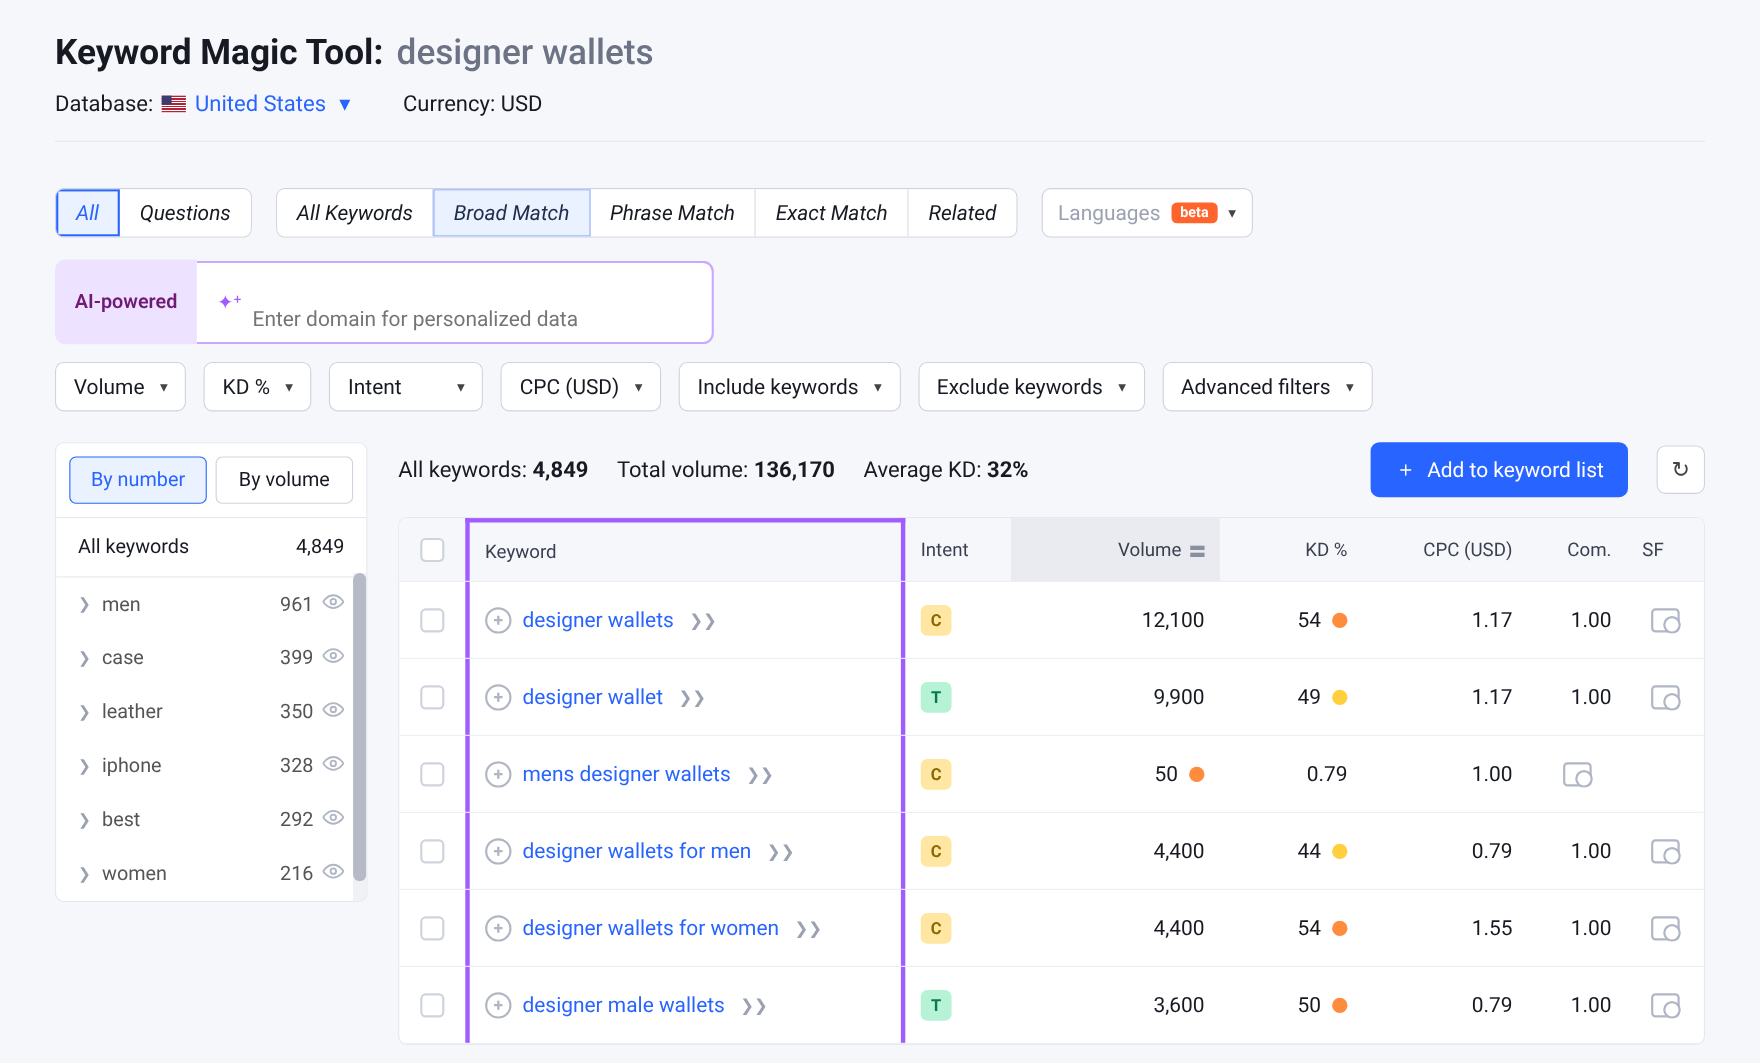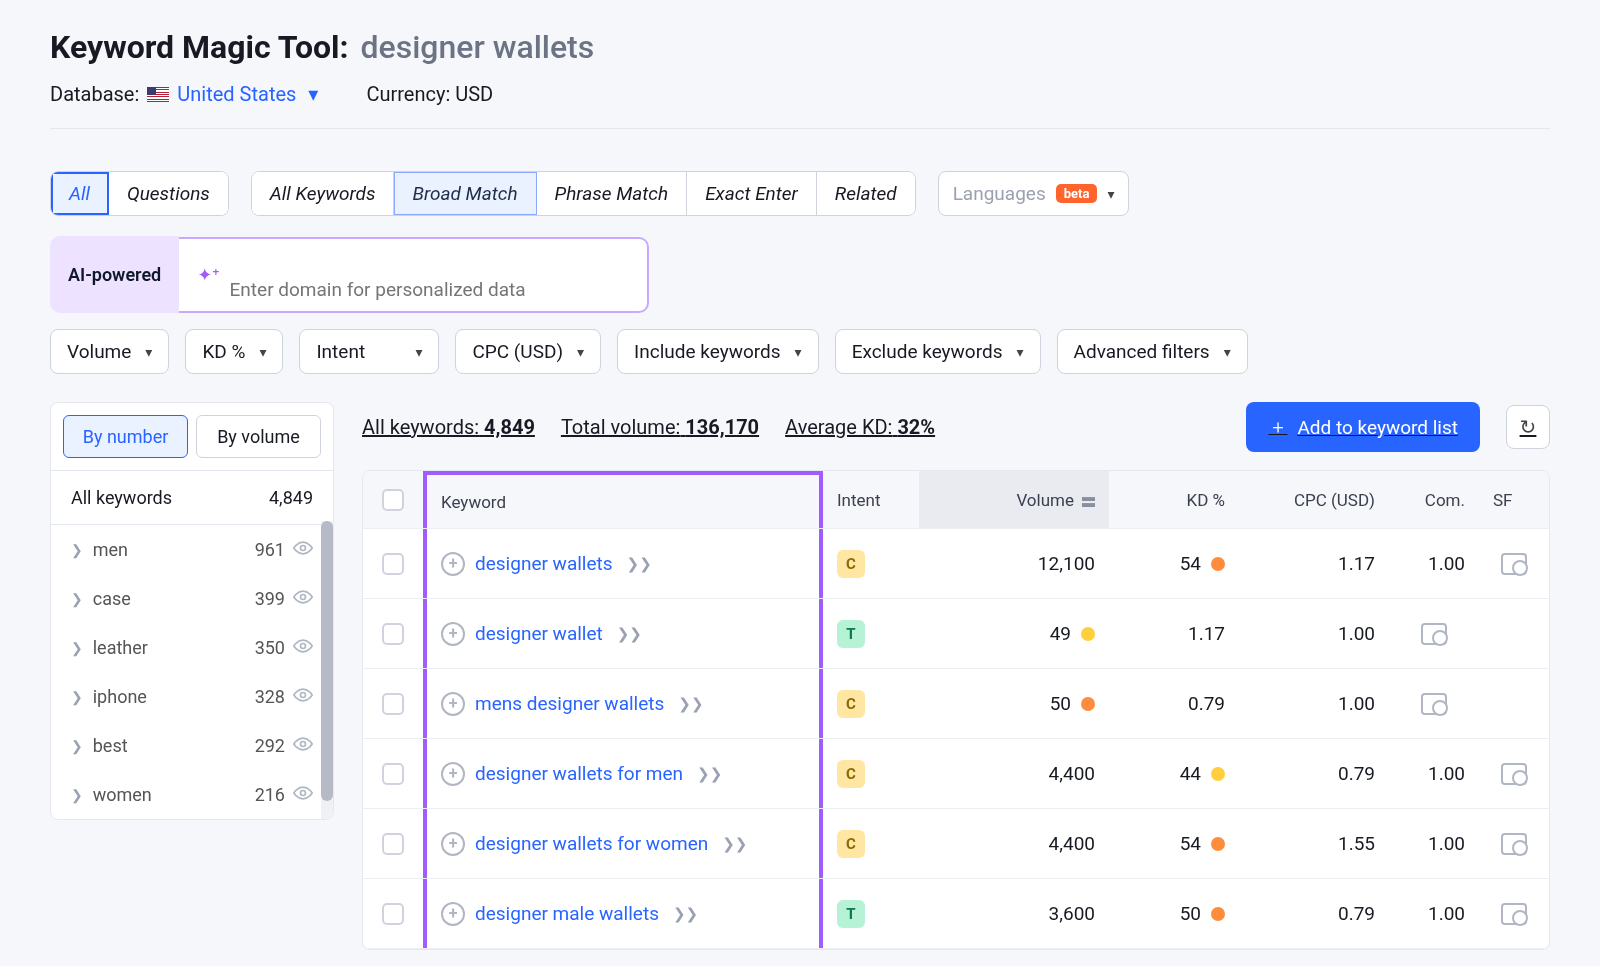--- a/index.html
+++ b/index.html
@@ -19,21 +19,21 @@
 .seggroup { display: inline-flex; border: 1px solid #cfd3de; border-radius: 8px; overflow: hidden; background: white; margin-right: 18px; margin-bottom: 12px; vertical-align: top; font-style: italic; }
 .seg { padding: 10px 18px; font-size: 19px; border-right: 1px solid #cfd3de; cursor: pointer; background: white; }
 .seg:last-child { border-right: none; }
 .seg.active { background: #eaf1ff; color: #2864ff; outline: 2px solid #2864ff; outline-offset: -2px; }
 .seg.activesoft { background: #eaf1ff; color: #1f2d4a; outline: 1px solid #89aaff; outline-offset: -1px; }
 .langbtn { display: inline-flex; align-items: center; gap: 10px; border: 1px solid #cfd3de; border-radius: 8px; padding: 10px 14px; background: white; font-size: 19px; color: #9aa1b1; vertical-align: top; }
 .beta { background: #ff642d; color: white; font-size: 13px; padding: 2px 8px; border-radius: 5px; font-weight: 700; }
 .chevdown { font-size: 14px; color: #444; }
 
 .ai-row { display: flex; align-items: center; gap: 0; margin: 8px 0 16px; }
-.ai-pill { background: #ede2ff; color: #0f172a; padding: 28px 18px; border-radius: 10px 0 0 10px; font-size: 18px; font-weight: 600; }
+.ai-pill { background: #ede2ff; color: #701a75; padding: 28px 18px; border-radius: 10px 0 0 10px; font-size: 18px; font-weight: 600; }
 .ai-input-wrap { display: flex; align-items: center; gap: 10px; border: 2px solid #c9a9ff; border-left: none; border-radius: 0 10px 10px 0; padding: 10px 18px; background: white; min-width: 470px; }
 .ai-input { border: none; outline: none; font-size: 19px; color: #4c1d95; width: 100%; background: transparent; margin-top: 29px; }
 .sparkle { color: #a15cff; font-size: 18px; }
 
 .filter-row { display: flex; gap: 16px; flex-wrap: wrap; }
 .fbtn { display: inline-flex; align-items: center; gap: 14px; border: 1px solid #cfd3de; border-radius: 8px; padding: 10px 16px; background: white; font-size: 19px; cursor: pointer; }
 
 .content { display: flex; gap: 28px; padding: 28px 50px 0; align-items: flex-start; }
 .sidebar { width: 330px; background: white; border: 1px solid #e5e8f0; border-radius: 8px; overflow: hidden; position: relative; }
 .sidetabs { display: flex; padding: 12px; gap: 8px; }
@@ -42,21 +42,21 @@
 .sideallrow { display: flex; justify-content: space-between; padding: 16px 20px; font-size: 18px; border-top: 1px solid #e5e8f0; border-bottom: 1px solid #e5e8f0; }
 .sideitem { display: flex; align-items: center; justify-content: space-between; padding: 14px 20px; font-size: 18px; }
 .sideitem .left { display: flex; align-items: center; gap: 10px; color: #555; }
 .sideitem .right { display: flex; align-items: center; gap: 8px; color: #555; }
 .chevright { color: #9aa1b1; font-size: 14px; }
 .eye { color: #b1b6c4; font-size: 18px; }
 .scrolltrack { position: absolute; right: 0; top: 118px; bottom: 0; width: 12px; background: #f0f1f5; }
 .scrollthumb { position: absolute; top: 0; left: 0; right: 0; height: 280px; background: #b6bac6; border-radius: 6px; }
 
 .main { flex: 1; }
-.summary { display: flex; align-items: center; gap: 26px; justify-content: center; margin-bottom: 18px; font-size: 20px; text-decoration: underline; }
+.summary { display: flex; align-items: center; gap: 26px; justify-content: center; margin-bottom: 18px; font-size: 20px; }
 .summary .stat b { font-weight: 700; }
 .spacer { flex: 1; }
 .addbtn { background: #2864ff; color: white; border: none; padding: 12px 22px; border-radius: 8px; font-size: 19px; display: inline-flex; align-items: center; gap: 10px; cursor: pointer; }
 .refresh { width: 44px; height: 44px; border: 1px solid #cfd3de; border-radius: 8px; background: white; display: inline-flex; align-items: center; justify-content: center; cursor: pointer; font-size: 20px; color: #444; }
 
 .table { width: 100%; border: 1px solid #e5e8f0; border-radius: 8px; background: white; overflow: hidden; }
 .trow { display: grid; grid-template-columns: 60px 400px 96px 190px 130px 150px 90px 70px; align-items: center; border-bottom: 1px solid #eceef4; min-height: 70px; }
 .thead { background: #f6f7fb; font-size: 17px; color: #3b4050; min-height: 58px; }
 .thead .cell.sorted { background: #e9ebf1; }
 .cell { padding: 0 14px; display: flex; align-items: center; height: 100%; }
@@ -104,21 +104,21 @@
 
 <div class="filters">
   <div class="seggroup">
     <div class="seg active">All</div>
     <div class="seg">Questions</div>
   </div>
   <div class="seggroup">
     <div class="seg">All Keywords</div>
     <div class="seg activesoft">Broad Match</div>
     <div class="seg">Phrase Match</div>
-    <div class="seg">Exact Enter</div>
+    <div class="seg">Exact Match</div>
     <div class="seg">Related</div>
   </div>
   <div class="langbtn">
     <span>Languages</span>
     <span class="beta">beta</span>
     <span class="chevdown">▾</span>
   </div>
 
   <div class="ai-row">
     <div class="ai-pill">AI-powered</div>
@@ -324,20 +324,21 @@
               <div class="ck"></div>
             </div>
     <div class="kwcol">
       <span class="plus">+</span>
       <span class="kwlink">designer wallet</span>
       <span class="dblchev">❯❯</span>
     </div>
     <div class="cell">
               <span class="intent T">T</span>
             </div>
+    <div class="cell right">9,900</div>
     <div class="cell right">49<span class="kddot yellow"></span></div>
     <div class="cell right">1.17</div>
     <div class="cell right">1.00</div>
     <div class="cell center">
               <span class="sficon"></span>
             </div>
           </div>
           <div class="trow data">
     <div class="cell center">
               <div class="ck"></div>

